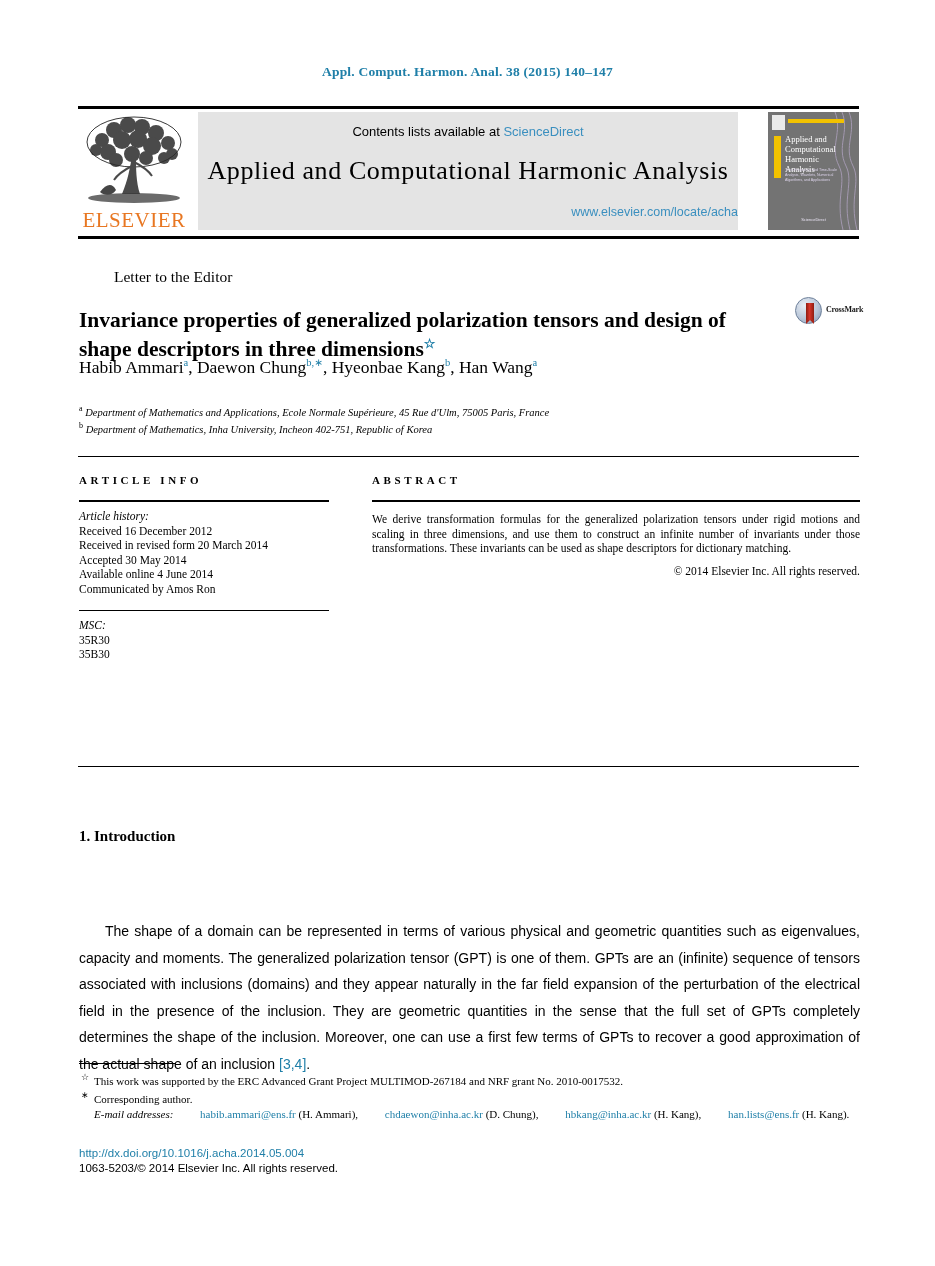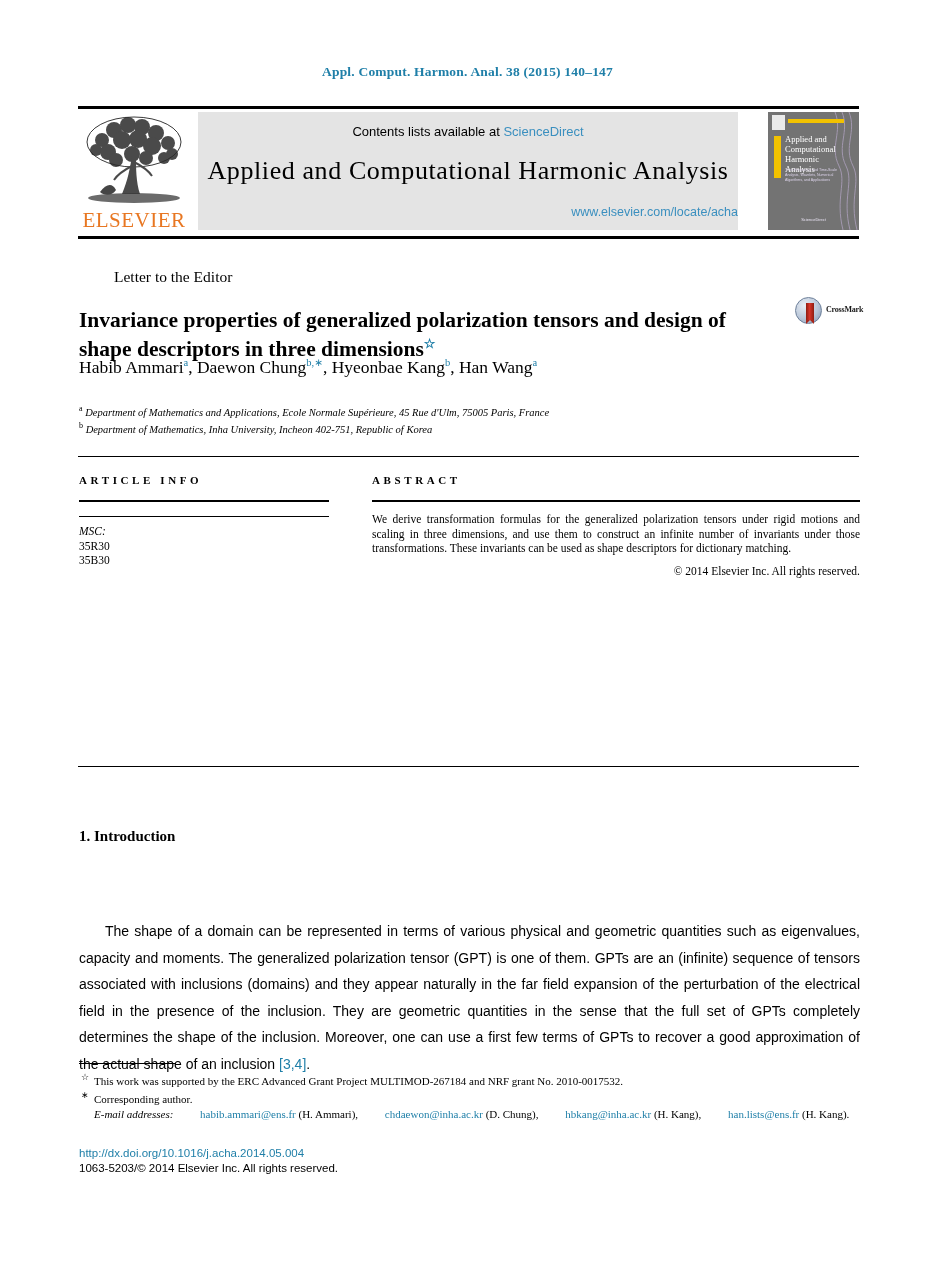--- a/index.html
+++ b/index.html
@@ -498,20 +498,28 @@
       <span class="marker">b</span>
       <span>Department of Mathematics, Inha University, Incheon 402-751, Republic of Korea</span>
     </div>
   </div>
 
   <div class="rule-info-top"></div>
 
   <div class="col-info">
     <div class="kicker">ARTICLE INFO</div>
     <div class="hr-thick"></div>
+    <div class="info-block">
+      <div class="info-head">Article history:</div>
+      <div>Received 16 December 2012</div>
+      <div>Received in revised form 20 March 2014</div>
+      <div>Accepted 30 May 2014</div>
+      <div>Available online 4 June 2014</div>
+      <div>Communicated by Amos Ron</div>
+    </div>
     <div class="hr-thin"></div>
     <div class="info-block">
       <div class="info-head">MSC:</div>
       <div>35R30</div>
       <div>35B30</div>
     </div>
   </div>
 
   <div class="col-abs">
     <div class="kicker">ABSTRACT</div>

